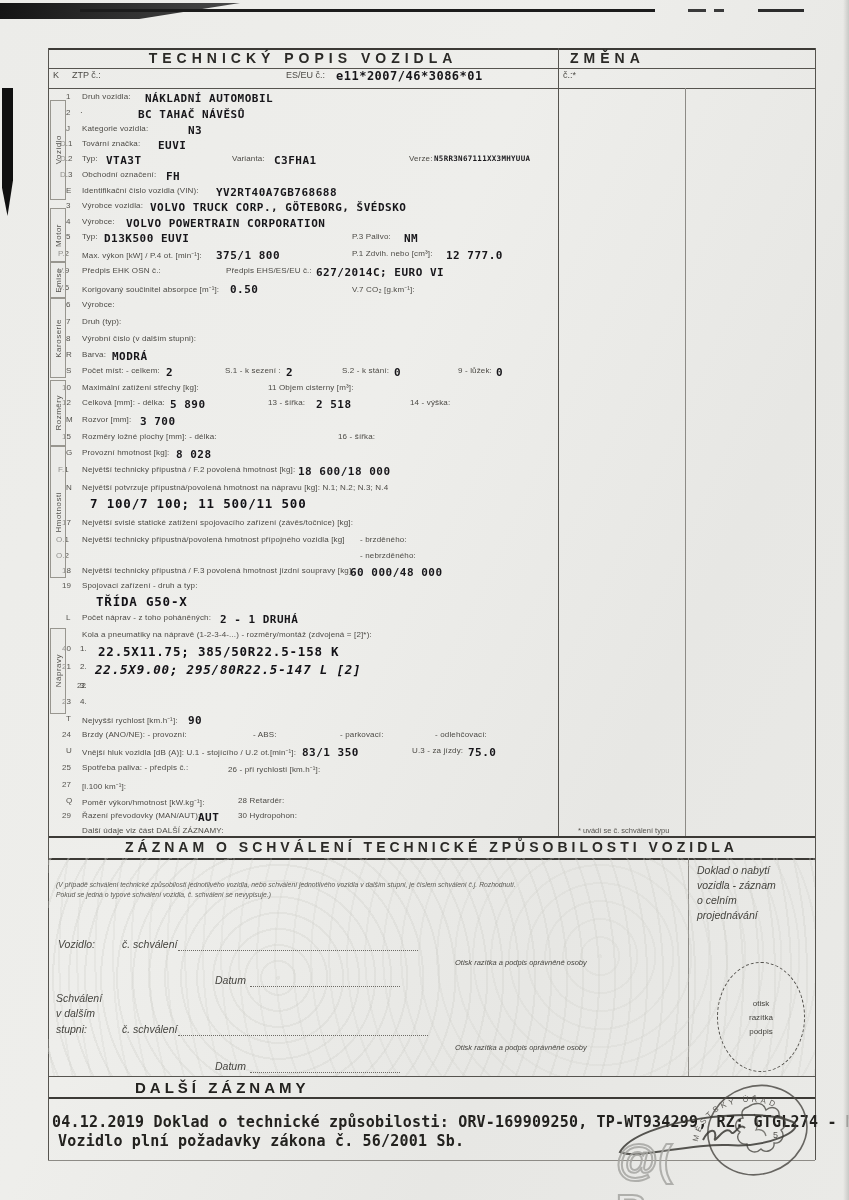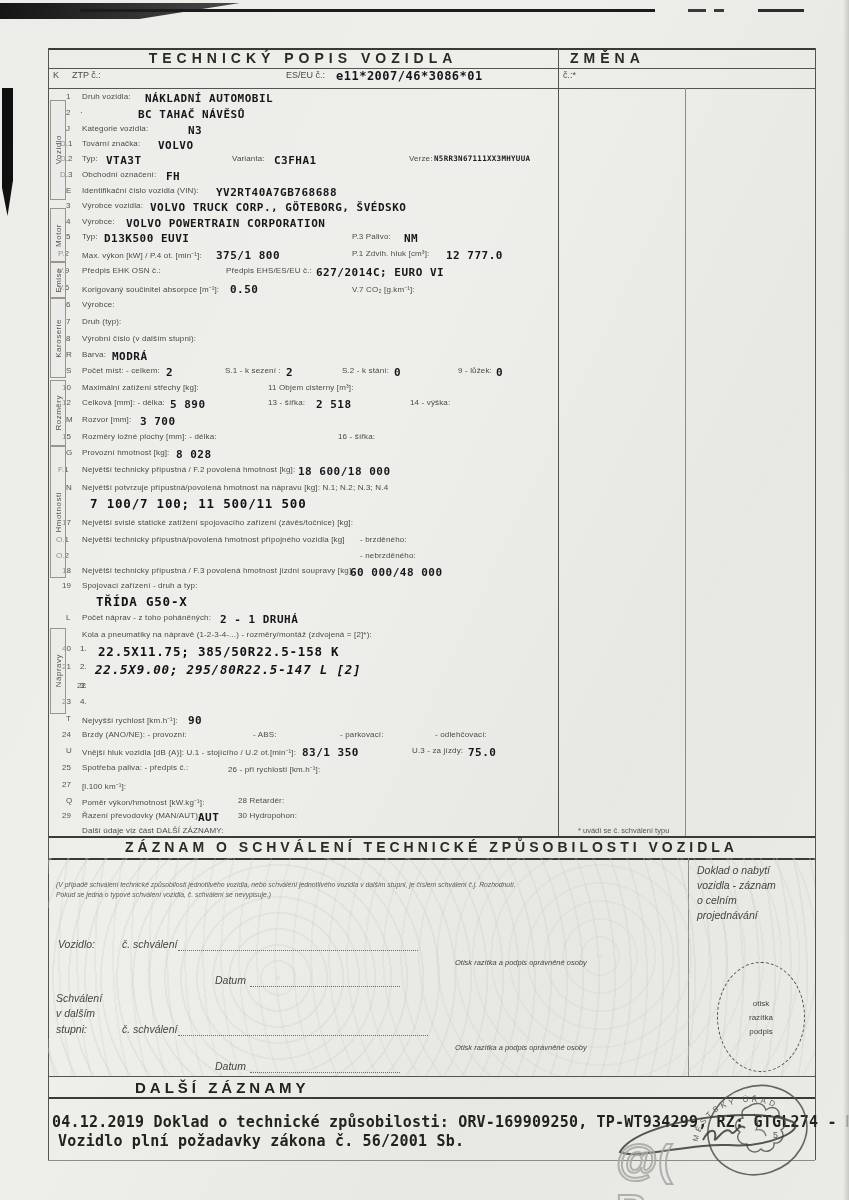--- a/index.html
+++ b/index.html
@@ -104,21 +104,21 @@
       <span class="seg label" style="left: 34px; top: 4px;">Druh vozidla:</span>
       <span class="seg value" style="left: 97px; top: 4px; text-align: right;">NÁKLADNÍ AUTOMOBIL</span>
       <span class="seg code" style="left: 18px; top: 20px;">2</span>
       <span class="seg label" style="left: 32px; top: 20px;">·</span>
       <span class="seg value" style="left: 90px; top: 20px;">BC TAHAČ NÁVĚSŮ</span>
       <span class="seg code" style="left: 18px; top: 36px;">J</span>
       <span class="seg label" style="left: 34px; top: 36px;">Kategorie vozidla:</span>
       <span class="seg value" style="left: 140px; top: 36px;">N3</span>
       <span class="seg code" style="left: 12px; top: 51px;">D.1</span>
       <span class="seg label" style="left: 34px; top: 51px;">Tovární značka:</span>
-      <span class="seg value" style="left: 110px; top: 51px;">VOLVO</span>
+      <span class="seg value" style="left: 110px; top: 51px;">EUVI</span>
       <span class="seg code" style="left: 12px; top: 66px;">D.2</span>
       <span class="seg label" style="left: 34px; top: 66px;">Typ:</span>
       <span class="seg value" style="left: 58px; top: 66px;">VTA3T</span>
       <span class="seg label" style="left: 184px; top: 66px;">Varianta:</span>
       <span class="seg value" style="left: 226px; top: 66px;">C3FHA1</span>
       <span class="seg label" style="left: 350px; top: 66px; margin-left: 11px;">Verze:</span>
       <span class="seg smallvalue" style="left: 386px; top: 66px;">N5RR3N67111XX3MHYUUA</span>
       <span class="seg code" style="left: 12px; top: 82px;">D.3</span>
       <span class="seg label" style="left: 34px; top: 82px;">Obchodní označení:</span>
       <span class="seg value" style="left: 118px; top: 82px;">FH</span>
@@ -132,21 +132,21 @@
       <span class="seg label" style="left: 34px; top: 129px;">Výrobce:</span>
       <span class="seg value" style="left: 78px; top: 129px;">VOLVO POWERTRAIN CORPORATION</span>
       <span class="seg code" style="left: 18px; top: 144px;">5</span>
       <span class="seg label" style="left: 34px; top: 144px;">Typ:</span>
       <span class="seg value" style="left: 56px; top: 144px;">D13K500 EUVI</span>
       <span class="seg label" style="left: 304px; top: 144px;">P.3  Palivo:</span>
       <span class="seg value" style="left: 356px; top: 144px;">NM</span>
       <span class="seg code" style="left: 10px; top: 161px;">P.2</span>
       <span class="seg label" style="left: 34px; top: 161px;">Max. výkon [kW] / P.4 ot. [min⁻¹]:</span>
       <span class="seg value" style="left: 168px; top: 161px;">375/1 800</span>
-      <span class="seg label" style="left: 304px; top: 161px;">P.1  Zdvih. hluk [cm³]:</span>
+      <span class="seg label" style="left: 304px; top: 161px;">P.1  Zdvih. nebo [cm³]:</span>
       <span class="seg value" style="left: 398px; top: 161px;">12 777.0</span>
       <span class="seg code" style="left: 10px; top: 178px;">V.9</span>
       <span class="seg label" style="left: 34px; top: 178px;">Předpis EHK OSN č.:</span>
       <span class="seg label" style="left: 178px; top: 178px;">Předpis EHS/ES/EU č.:</span>
       <span class="seg value" style="left: 268px; top: 178px;">627/2014C; EURO VI</span>
       <span class="seg code" style="left: 10px; top: 195px;">V.6</span>
       <span class="seg label" style="left: 34px; top: 195px;">Korigovaný součinitel absorpce [m⁻¹]:</span>
       <span class="seg value" style="left: 182px; top: 195px;">0.50</span>
       <span class="seg label" style="left: 304px; top: 195px;">V.7  CO₂ [g.km⁻¹]:</span>
       <span class="seg code" style="left: 18px; top: 212px;">6</span>

